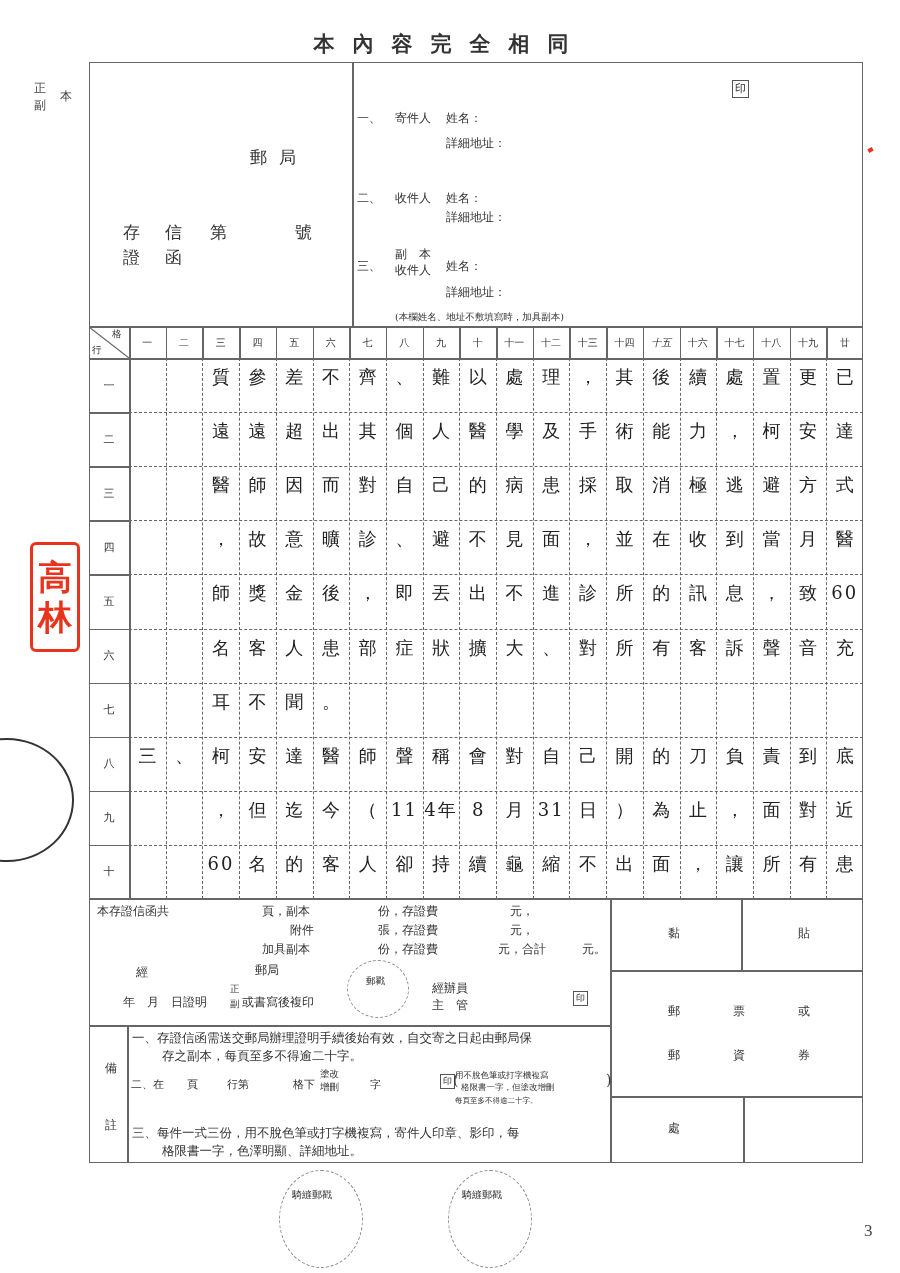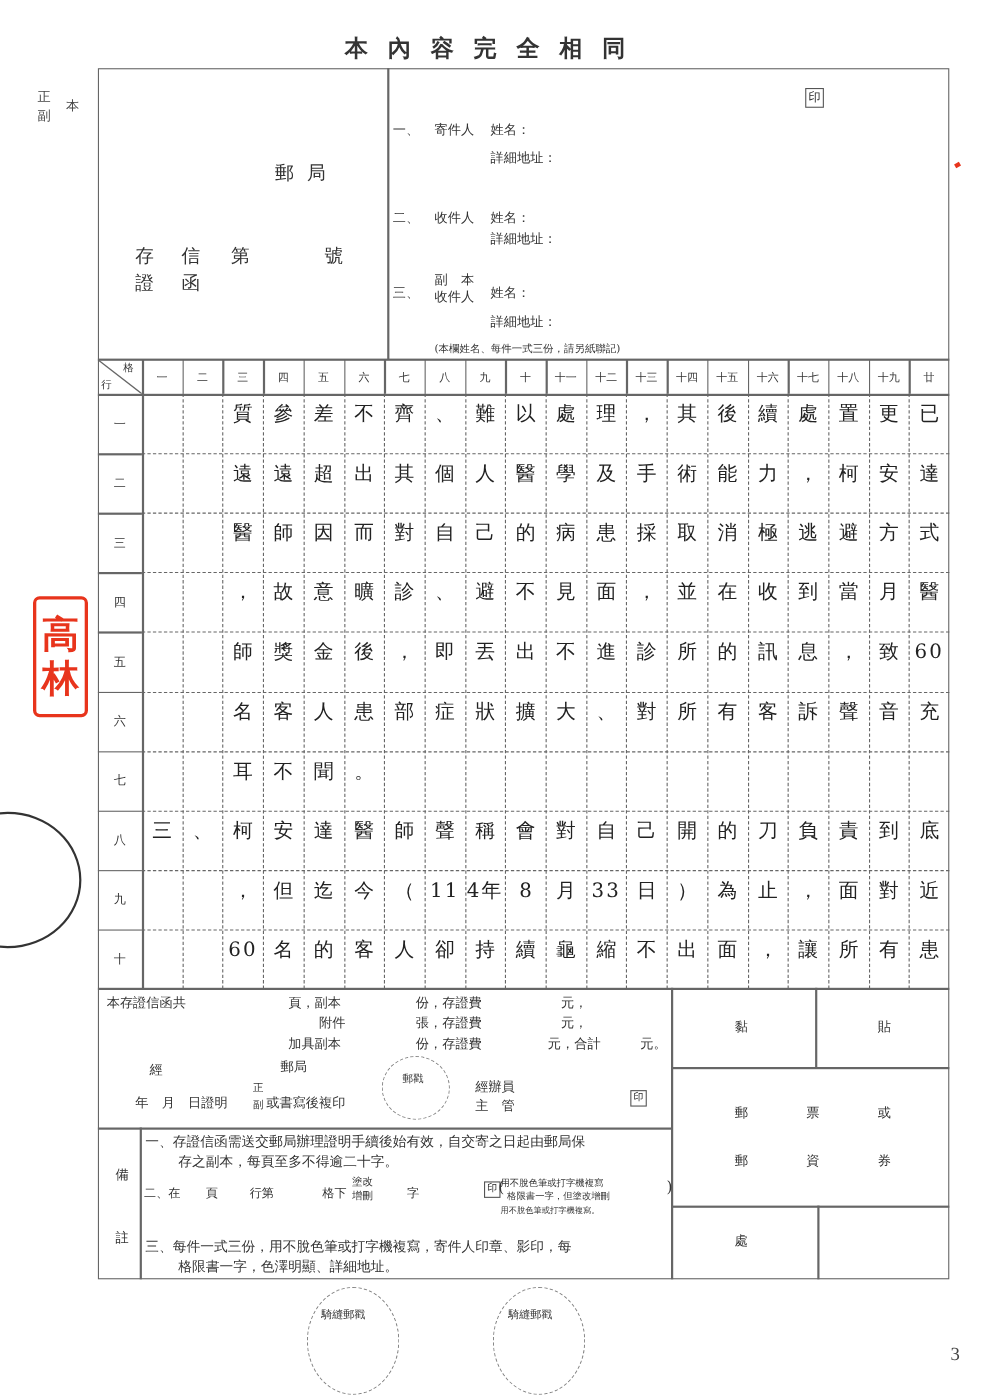--- a/index.html
+++ b/index.html
@@ -86,21 +86,21 @@
 <div class="abs sm" style="left:357px;top:190px;">二、</div>
 <div class="abs sm" style="left:395px;top:190px;">收件人</div>
 <div class="abs sm" style="left:446px;top:190px;">姓名：</div>
 <div class="abs sm" style="left:446px;top:209px;">詳細地址：</div>
 
 <div class="abs sm" style="left:357px;top:258px;">三、</div>
 <div class="abs sm" style="left:395px;top:246px;">副　本</div>
 <div class="abs sm" style="left:395px;top:262px;">收件人</div>
 <div class="abs sm" style="left:446px;top:258px;">姓名：</div>
 <div class="abs sm" style="left:446px;top:284px;">詳細地址：</div>
-<div class="abs xs" style="left:395px;top:311px;">(本欄姓名、每件一式三份，請另紙聯記)</div>
+<div class="abs xs" style="left:395px;top:311px;">(本欄姓名、地址不敷填寫時，加具副本)</div>
 
 <div id="grid-layer">
     <div class="abs hline" style="left:89px;top:358px;width:774px;"></div>
     <div class="abs vline" style="left:129px;top:327px;height:572px;"></div>
     <div class="abs grid-header-cell" style="left:129px;width:36.7px;">一</div>
     <div class="abs grid-header-cell" style="left:165.7px;width:36.7px;">二</div>
     <div class="abs vline" style="left:165.7px;top:327px;height:31px;"></div>
     <div class="abs dash-v" style="left:165.7px;top:358px;height:541px;"></div>
     <div class="abs grid-header-cell" style="left:202.4px;width:36.7px;">三</div>
     <div class="abs vline" style="left:202.4px;top:327px;height:31px;"></div>
@@ -131,21 +131,21 @@
     <div class="abs dash-v" style="left:496px;top:358px;height:541px;"></div>
     <div class="abs grid-header-cell" style="left:532.7px;width:36.7px;">十二</div>
     <div class="abs vline" style="left:532.7px;top:327px;height:31px;"></div>
     <div class="abs dash-v" style="left:532.7px;top:358px;height:541px;"></div>
     <div class="abs grid-header-cell" style="left:569.4000000000001px;width:36.7px;">十三</div>
     <div class="abs vline" style="left:569.4000000000001px;top:327px;height:31px;"></div>
     <div class="abs dash-v" style="left:569.4000000000001px;top:358px;height:541px;"></div>
     <div class="abs grid-header-cell" style="left:606.1px;width:36.7px;">十四</div>
     <div class="abs vline" style="left:606.1px;top:327px;height:31px;"></div>
     <div class="abs dash-v" style="left:606.1px;top:358px;height:541px;"></div>
-    <div class="abs grid-header-cell" style="left:642.8000000000001px;width:36.7px;">十五</div>
+    <div class="abs grid-header-cell" style="left:642.8000000000001px;width:36.7px;font-style:italic;">十五</div>
     <div class="abs vline" style="left:642.8000000000001px;top:327px;height:31px;"></div>
     <div class="abs dash-v" style="left:642.8000000000001px;top:358px;height:541px;"></div>
     <div class="abs grid-header-cell" style="left:679.5px;width:36.7px;">十六</div>
     <div class="abs vline" style="left:679.5px;top:327px;height:31px;"></div>
     <div class="abs dash-v" style="left:679.5px;top:358px;height:541px;"></div>
     <div class="abs grid-header-cell" style="left:716.2px;width:36.7px;">十七</div>
     <div class="abs vline" style="left:716.2px;top:327px;height:31px;"></div>
     <div class="abs dash-v" style="left:716.2px;top:358px;height:541px;"></div>
     <div class="abs grid-header-cell" style="left:752.9000000000001px;width:36.7px;">十八</div>
     <div class="abs vline" style="left:752.9000000000001px;top:327px;height:31px;"></div>
@@ -345,21 +345,21 @@
     <div class="abs cell-char" style="left:165.7px;top:796.8px;"></div>
     <div class="abs cell-char" style="left:202.4px;top:796.8px;">，</div>
     <div class="abs cell-char" style="left:239.10000000000002px;top:796.8px;">但</div>
     <div class="abs cell-char" style="left:275.8px;top:796.8px;">迄</div>
     <div class="abs cell-char" style="left:312.5px;top:796.8px;">今</div>
     <div class="abs cell-char" style="left:349.20000000000005px;top:796.8px;">（</div>
     <div class="abs cell-char" style="left: 385.9px; top: 796.8px; letter-spacing: 2px;">11</div>
     <div class="abs cell-char" style="left: 422.6px; top: 796.8px; letter-spacing: 2px;">4年</div>
     <div class="abs cell-char" style="left:459.3px;top:796.8px;">8</div>
     <div class="abs cell-char" style="left:496px;top:796.8px;">月</div>
-    <div class="abs cell-char" style="left: 532.7px; top: 796.8px; letter-spacing: 2px;">33</div>
+    <div class="abs cell-char" style="left: 532.7px; top: 796.8px; letter-spacing: 2px;">31</div>
     <div class="abs cell-char" style="left:569.4000000000001px;top:796.8px;">日</div>
     <div class="abs cell-char" style="left:606.1px;top:796.8px;">）</div>
     <div class="abs cell-char" style="left:642.8000000000001px;top:796.8px;">為</div>
     <div class="abs cell-char" style="left:679.5px;top:796.8px;">止</div>
     <div class="abs cell-char" style="left:716.2px;top:796.8px;">，</div>
     <div class="abs cell-char" style="left:752.9000000000001px;top:796.8px;">面</div>
     <div class="abs cell-char" style="left:789.6px;top:796.8px;">對</div>
     <div class="abs cell-char" style="left:826.3000000000001px;top:796.8px;">近</div>
     <div class="abs row-label" style="top:844.9000000000001px;height:54.1px;">十</div>
     <div class="abs hline" style="left:89px;top:844.9000000000001px;width:40px;"></div>
@@ -434,21 +434,21 @@
 <div class="abs xs" style="left:131px;top:1077px;font-size:11px;">二、在</div>
 <div class="abs xs" style="left:187px;top:1077px;font-size:11px;">頁</div>
 <div class="abs xs" style="left:227px;top:1077px;font-size:11px;">行第</div>
 <div class="abs xs" style="left:293px;top:1077px;font-size:11px;">格下</div>
 <div class="abs xs" style="left:320px;top:1068px;">塗改</div>
 <div class="abs xs" style="left:320px;top:1081px;">增刪</div>
 <div class="abs xs" style="left:370px;top:1077px;font-size:11px;">字</div>
 <div class="abs seal-box" style="left:440px;top:1074px;font-size:9px;line-height:11px;">印</div>
 <div class="abs xs" style="left:455px;top:1070px;font-size:8.5px;">用不脫色筆或打字機複寫</div>
 <div class="abs xs" style="left:461px;top:1082px;font-size:8.5px;">格限書一字，但塗改增刪</div>
-<div class="abs xs" style="left:455px;top:1096px;font-size:7.5px;">用不脫色筆或打字機複寫。</div>
+<div class="abs xs" style="left:455px;top:1096px;font-size:7.5px;">每頁至多不得逾二十字。</div>
 <div class="abs xs" style="left:453px;top:1072px;font-size:14px;">(</div>
 <div class="abs xs" style="left:606px;top:1072px;font-size:14px;">)</div>
 
 <div class="abs sm" style="left:132px;top:1125px;font-size:12.5px;">三、每件一式三份，用不脫色筆或打字機複寫，寄件人印章、影印，每</div>
 <div class="abs sm" style="left:162px;top:1143px;font-size:12.5px;">格限書一字，色澤明顯、詳細地址。</div>
 
 <div class="abs vline" style="left:741px;top:898px;height:73px;"></div>
 <div class="abs hline" style="left:610px;top:970px;width:253px;"></div>
 <div class="abs hline" style="left:610px;top:1096px;width:253px;"></div>
 <div class="abs vline" style="left:743px;top:1096px;height:67px;"></div>

